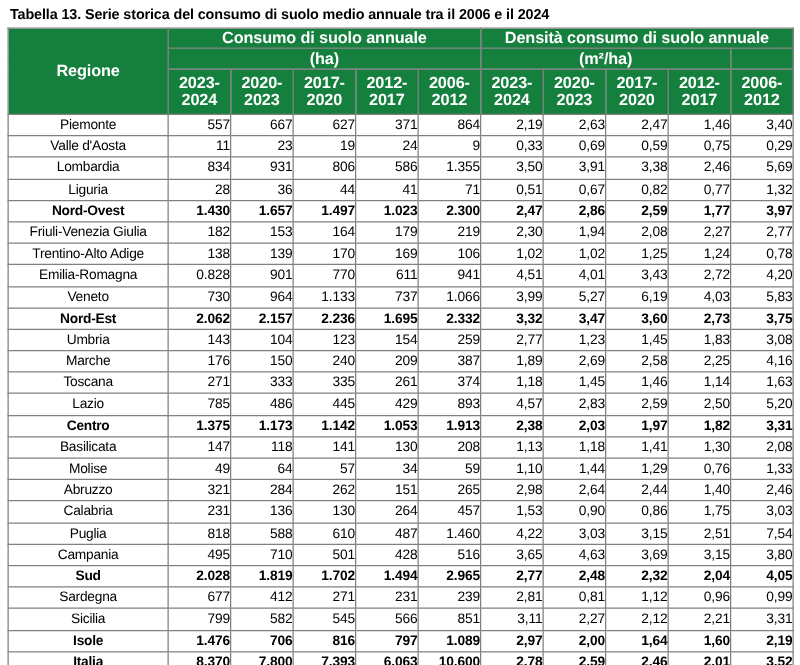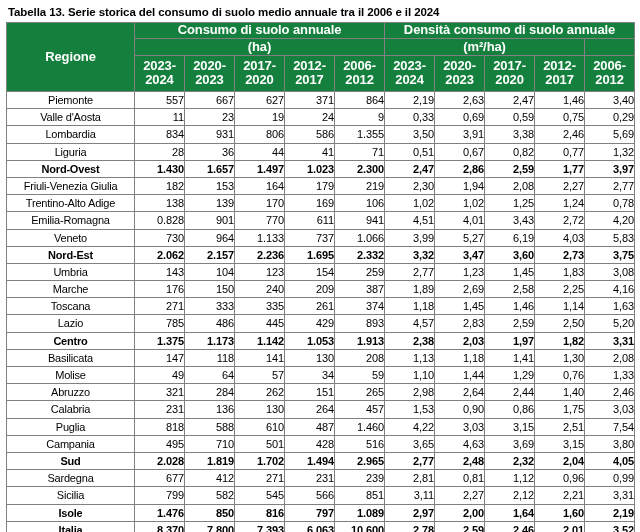--- a/index.html
+++ b/index.html
@@ -476,21 +476,21 @@
           <td class="num">851</td>
           <td class="num">3,11</td>
           <td class="num">2,27</td>
           <td class="num">2,12</td>
           <td class="num">2,21</td>
           <td class="num">3,31</td>
         </tr>
         <tr class="agg">
           <td class="region">Isole</td>
           <td class="num">1.476</td>
-          <td class="num">850</td>
+          <td class="num">706</td>
           <td class="num">816</td>
           <td class="num">797</td>
           <td class="num">1.089</td>
           <td class="num">2,97</td>
           <td class="num">2,00</td>
           <td class="num">1,64</td>
           <td class="num">1,60</td>
           <td class="num">2,19</td>
         </tr>
         <tr class="agg">

